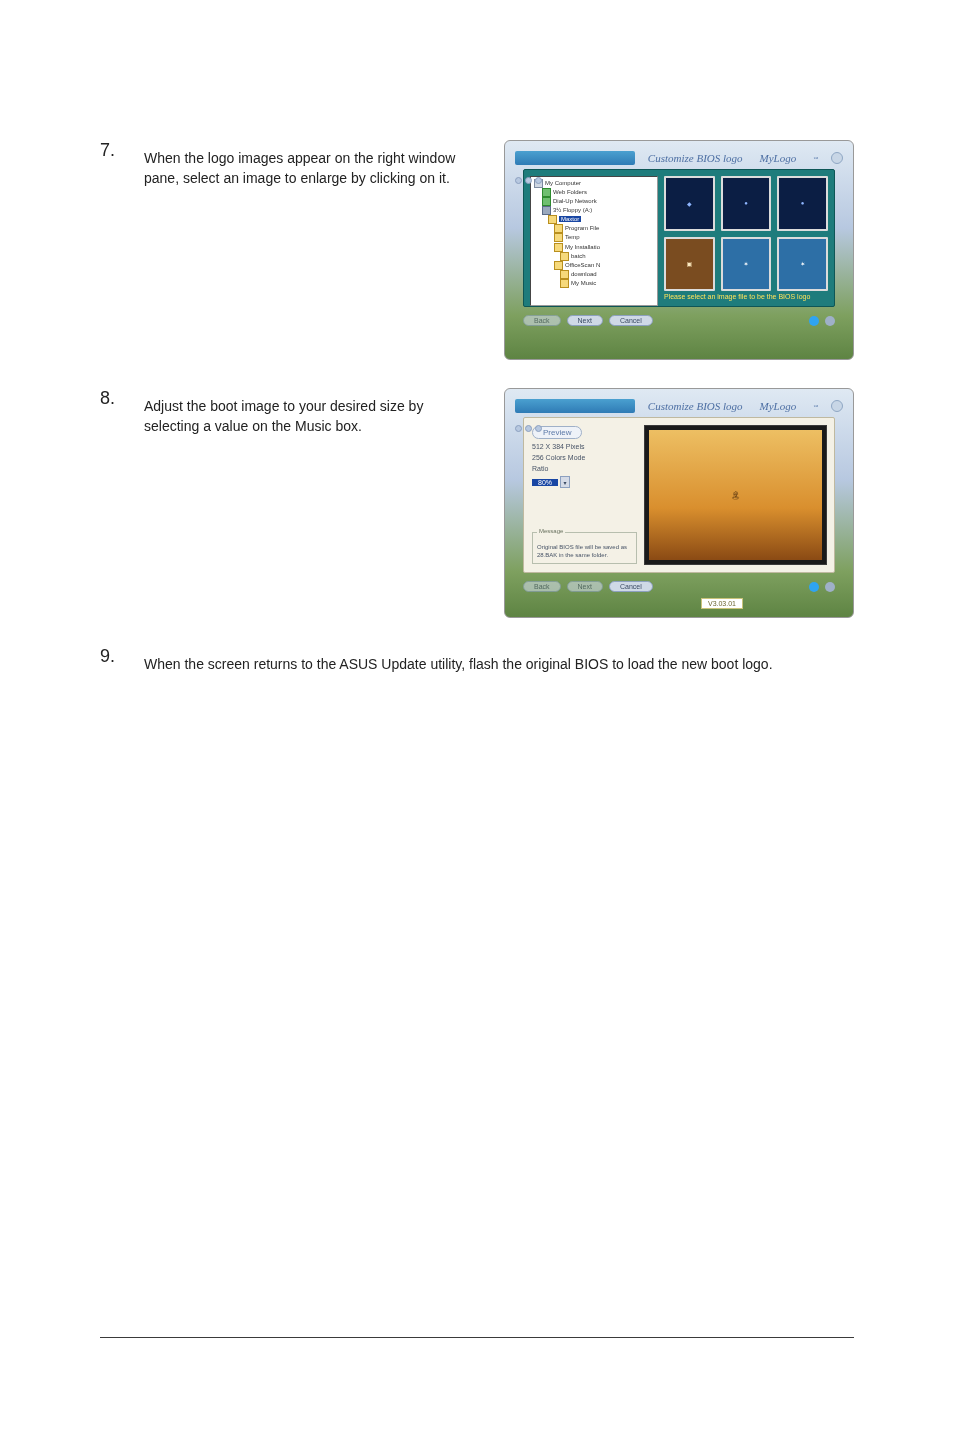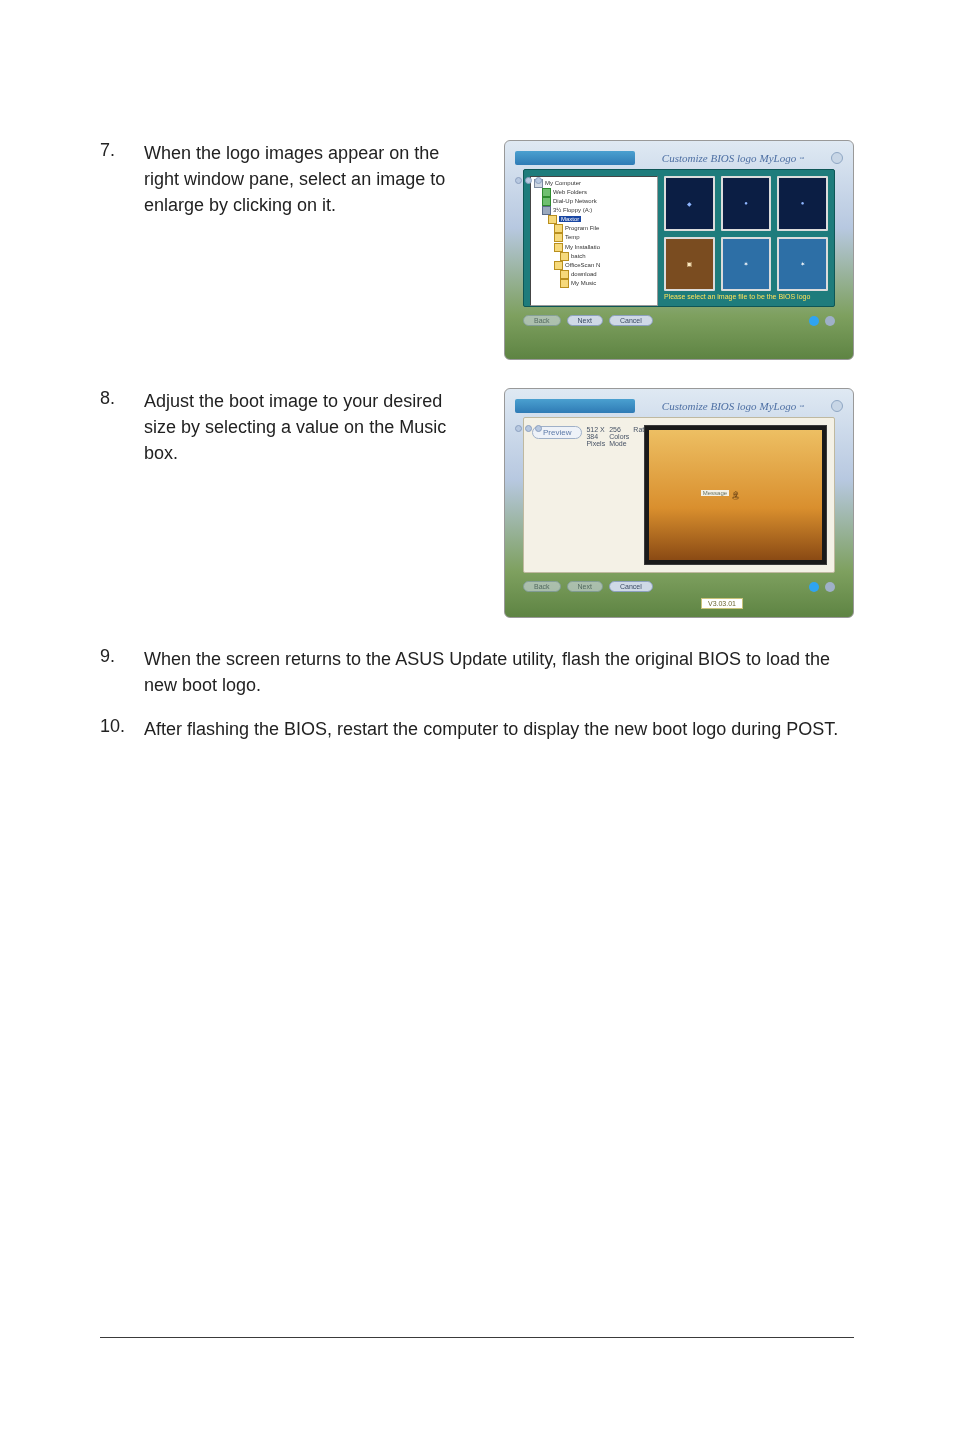--- a/index.html
+++ b/index.html
@@ -1,26 +1,26 @@
 <!DOCTYPE html>
 <html><head>
 <meta charset="utf-8">
 <style>
   html,body{margin:0;padding:0;background:#fff;font-family:Arial,Helvetica,sans-serif;color:#222;}
   .page{width:954px;height:1438px;margin:0 auto;position:relative;box-sizing:border-box;padding:140px 100px 0 100px;}
   .row{display:flex;align-items:flex-start;margin-bottom:28px;}
   .num{width:44px;flex:none;font-size:18px;}
-  .txt{font-size:18px;line-height:1.45;}
+  .txt{font-size:14px;line-height:1.45;margin-top:8px;}
   .left-block{width:370px;flex:none;display:flex;}
   .fig{margin-left:auto;width:350px;flex:none;}
   
   .mylogo{background:linear-gradient(#dfe9f3 0%,#b7c8e0 40%,#7ea05f 80%,#5e8443 100%);border:1px solid #999;border-radius:6px;padding:10px;box-sizing:border-box;position:relative;height:220px;font-size:6px;color:#333;}
   .mylogo .topbar{display:flex;align-items:center;justify-content:space-between;margin-bottom:4px;}
   .asus-bar{height:14px;width:120px;background:linear-gradient(#4aa0d0,#2f7bb5);border-radius:2px;}
-  .brand{font-family:"Comic Sans MS",cursive;font-style:italic;color:#4d6fa3;font-size:11px;display:flex;align-items:center;gap:3px;}
+  .brand{font-family:"Comic Sans MS",cursive;font-style:italic;color:#4d6fa3;font-size:11px;display:flex;align-items:center;gap:17px;}
   .brand .tm{font-size:5px;vertical-align:super;}
   .close-dot{width:10px;height:10px;border-radius:50%;background:#c8d6e6;border:1px solid #8fa7c4;}
   .panel{background:#1e7c7c;border:1px solid #0e5656;padding:6px;border-radius:2px;display:flex;gap:6px;height:124px;margin:0 8px;}
   .tree{background:#fff;border:1px inset #999;width:120px;height:100%;overflow:hidden;padding:2px 3px;line-height:1.5;}
   .tree-row{white-space:nowrap;}
   .tree .ico{display:inline-block;width:7px;height:7px;background:#f6d97b;border:1px solid #b98f1e;margin-right:2px;vertical-align:middle;}
   .tree .ico.comp{background:#cfd7e2;border-color:#7d8aa0;}
   .tree .ico.net{background:#6fbf6f;border-color:#2e8b2e;}
   .tree .ico.floppy{background:#9aa8bd;border-color:#5b6b86;}
   .tree .sel{background:#1846a3;color:#fff;padding:0 2px;}
@@ -35,21 +35,21 @@
   .pill.disabled{opacity:.6;}
   .spacer{flex:1;}
   .dot{width:10px;height:10px;border-radius:50%;}
   .dot.blue{background:#2fa4f2;}
   .dot.grey{background:#9fb0c8;}
   .holes{position:absolute;left:10px;top:36px;display:flex;gap:3px;}
   .holes span{width:5px;height:5px;background:#b7c8e0;border:1px solid #8ca0bf;border-radius:50%;}
   
   .mylogo2{height:230px;}
   .panel2{background:#f4f1e6;border:1px solid #bfb9a0;padding:8px;border-radius:2px;display:flex;gap:8px;height:138px;margin:0 8px;}
-  .side{width:105px;display:flex;flex-direction:row;gap:4px;font-size:7px;color:#475366;}
+  .side{width:105px;display:flex;flex-direction:column;gap:4px;font-size:7px;color:#475366;}
   .preview-tab{align-self:flex-start;border:1px solid #9fb0c8;border-radius:10px;padding:1px 10px;color:#5d7aa8;font-size:8px;background:#eef2f8;}
   .msgbox{border:1px solid #b7beae;padding:4px;font-size:6px;line-height:1.25;margin-top:auto;}
   .msgbox .legend{position:relative;top:-9px;background:#f4f1e6;padding:0 2px;font-size:6px;color:#6a7360;}
   .ratio-sel{display:flex;align-items:center;gap:2px;}
   .ratio-sel .val{background:#1846a3;color:#fff;padding:0 6px;font-size:7px;}
   .ratio-sel .dd{width:8px;height:10px;background:#d5dbe6;border:1px solid #8ca0bf;display:flex;align-items:center;justify-content:center;font-size:6px;color:#3a4a63;}
   .preview-img{flex:1;border:4px solid #1a1a1a;outline:1px solid #3a3a3a;background:linear-gradient(#edbf63 0%,#d98f2e 60%,#8a4a14 100%);display:flex;align-items:center;justify-content:center;color:#4a2a0c;font-size:8px;}
   .version{position:absolute;right:110px;bottom:8px;background:#fff;border:1px solid #c9c37a;font-size:7px;padding:1px 6px;color:#6b6630;}
   .footer-line{position:absolute;left:100px;right:100px;bottom:100px;border-top:1px solid #3a3a3a;}
   .full-row{display:flex;margin-bottom:18px;}
@@ -168,19 +168,15 @@
         <div class="version">V3.03.01</div>
       </div>
     </div>
   </div>
 
   <div class="full-row">
     <div class="num">9.</div>
     <div class="txt">When the screen returns to the ASUS Update utility, flash the original BIOS to load the new boot logo.</div>
   </div>
 
-  <div class="full-row">
-    <div class="num">10.</div>
-    <div class="txt">After flashing the BIOS, restart the computer to display the new boot logo during POST.</div>
-  </div>
 
   <div class="footer-line"></div>
 </div>
 
 </body></html>

